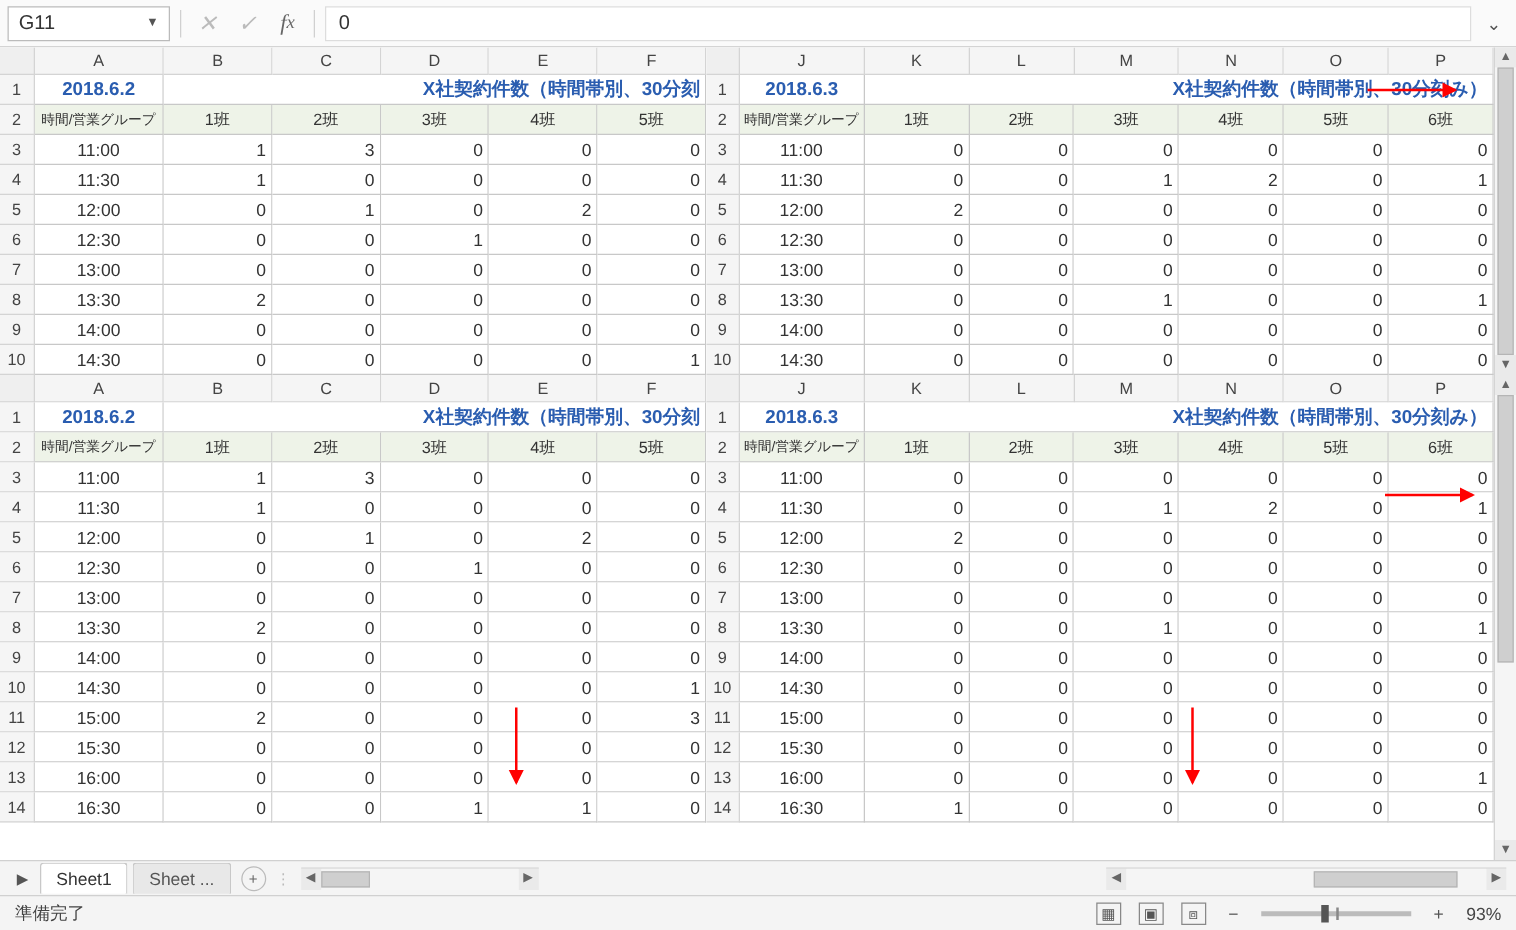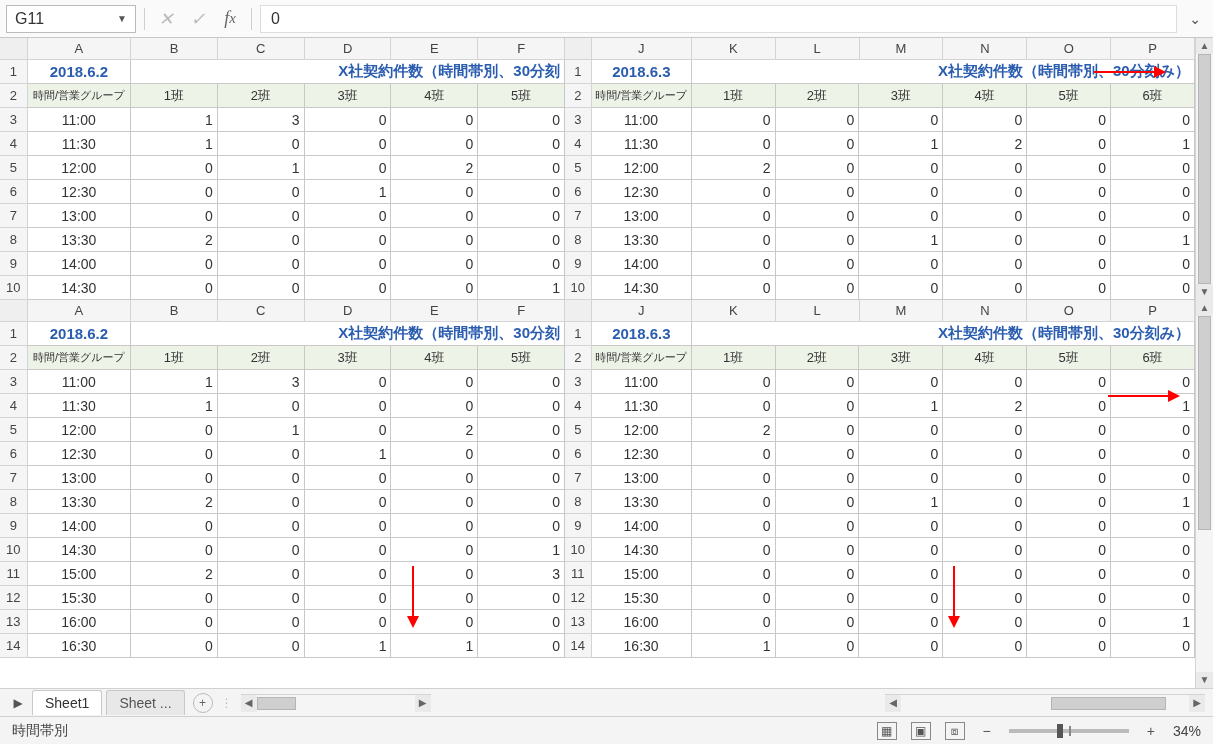--- a/index.html
+++ b/index.html
@@ -635,28 +635,28 @@
     <div class="hscroll" style="flex:0 0 320px">
       <div class="arr">◀</div>
       <div class="track">
           <div class="thumb" style="left:52%;width:40%"></div>
         </div>
       <div class="arr">▶</div>
     </div>
   </div>
 
   <div class="status">
-    <span>時間帯別</span>
+    <span>準備完了</span>
     <div class="status-r">
       <span class="view-btn">▦</span>
       <span class="view-btn">▣</span>
       <span class="view-btn">⧈</span>
       <span class="zoom-pm">−</span>
       <span class="zoom-slider">
           <span class="tk"></span>
           <span class="knob"></span>
         </span>
       <span class="zoom-pm">+</span>
-      <span>34%</span>
+      <span>93%</span>
     </div>
   </div>
 
 </div>
 
 </body></html>

